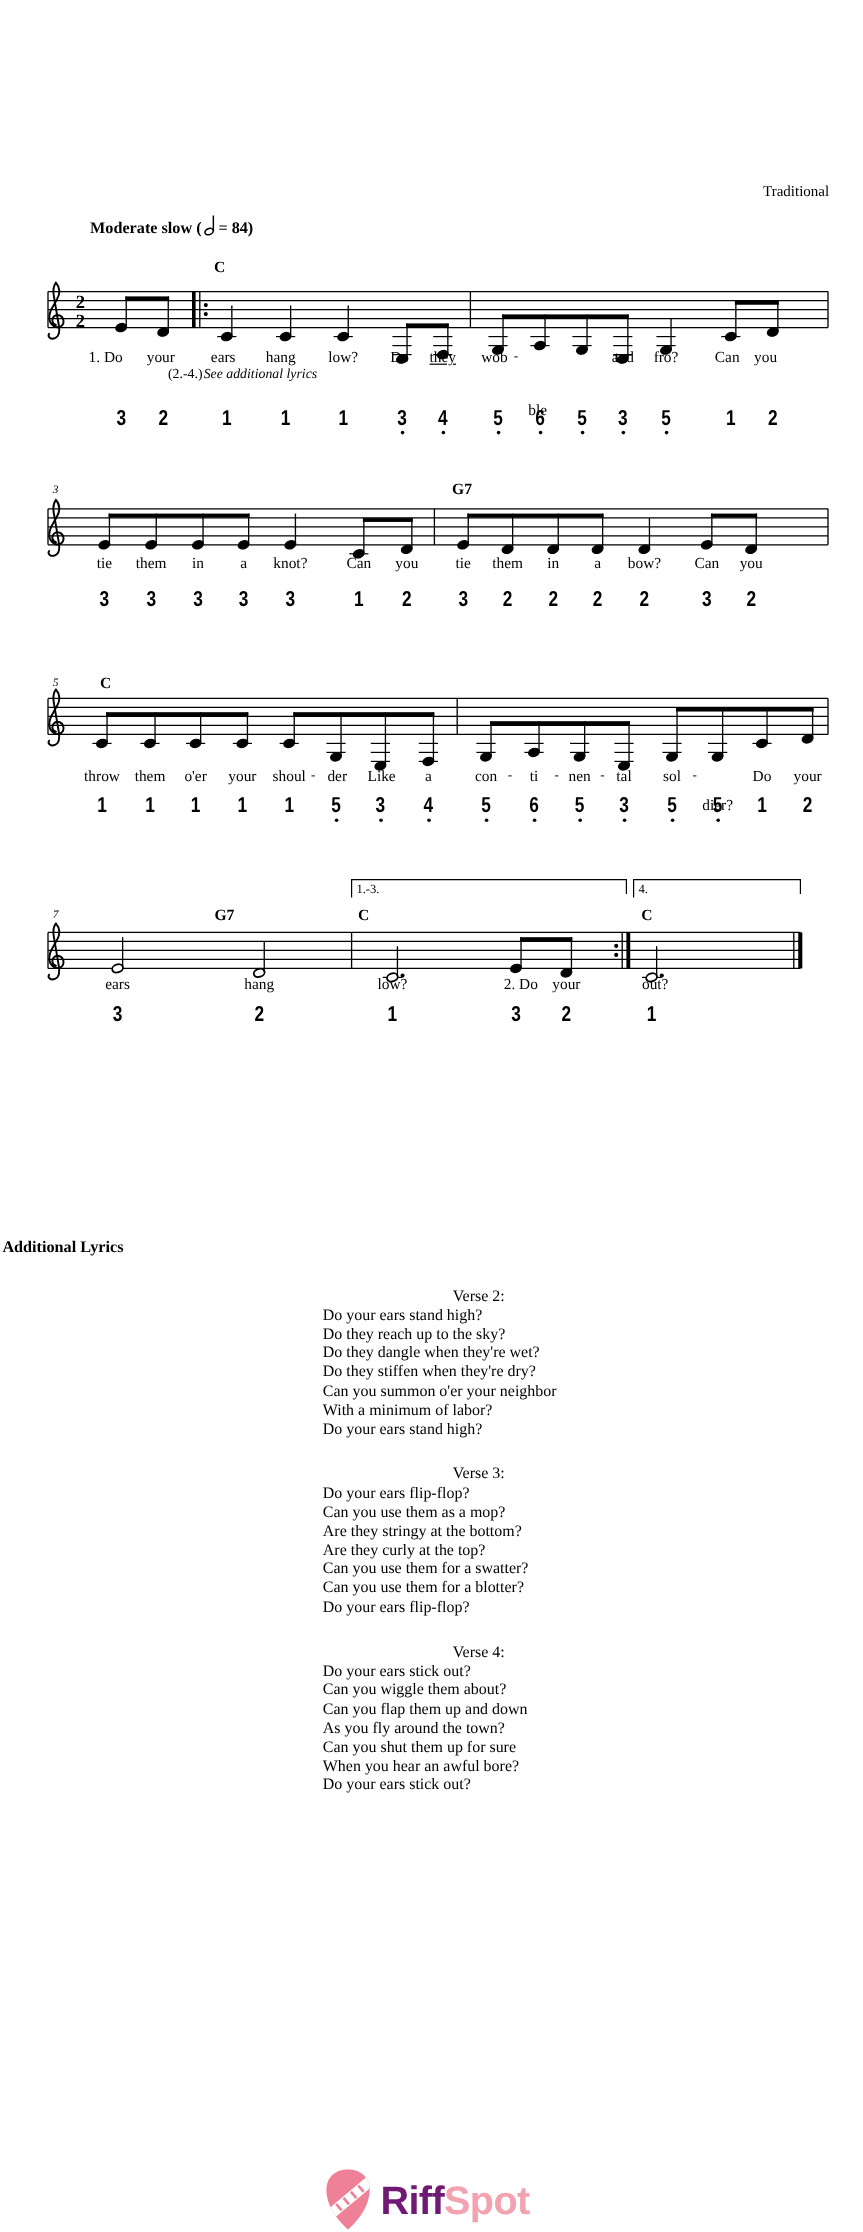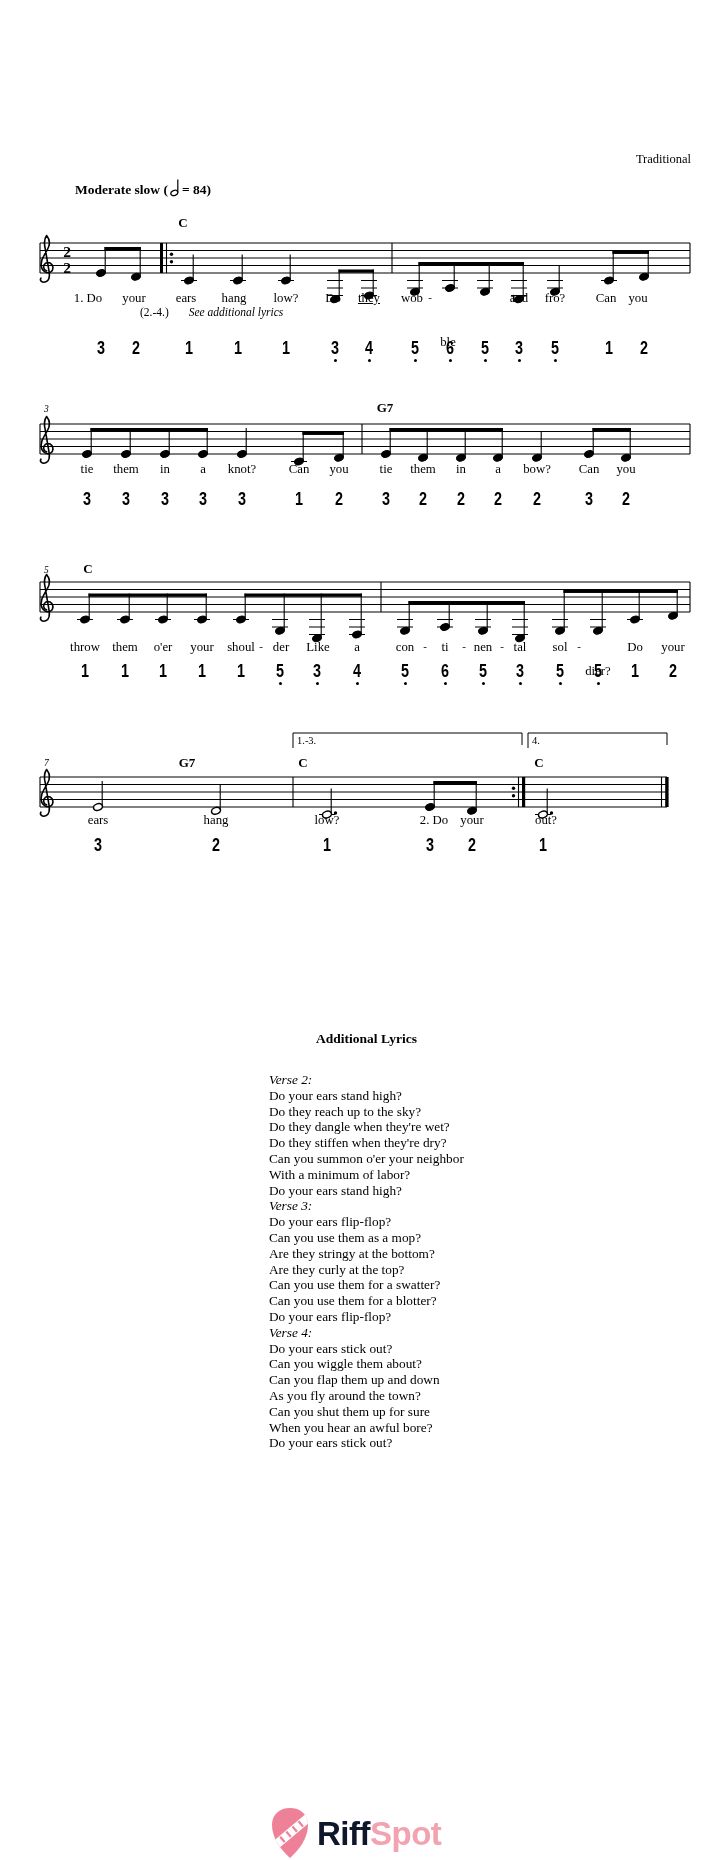--- a/index.html
+++ b/index.html
@@ -12,30 +12,30 @@
          display:flex;align-items:flex-end;white-space:pre;}
   .tempo svg{margin:0 1px 1px 2px;}
   svg.music{position:absolute;left:0;top:0;}
   .ts{font-family:"Liberation Serif",serif;font-weight:bold;font-size:15.5px;}
   .vl{font-family:"Liberation Serif",serif;font-size:10.5px;}
   .chord{position:absolute;font-weight:bold;font-size:13px;transform:translateX(-50%);white-space:nowrap;}
   .mnum{position:absolute;font-style:italic;font-size:9.5px;}
   .lyr{position:absolute;font-size:12.8px;transform:translateX(-50%);white-space:nowrap;text-align:right;}
   .lyr.hy{font-size:11px;}
   .sub{position:absolute;font-size:11.5px;white-space:nowrap;}
-  .sub .it{font-style:italic;margin-left:20px;font-family:Liberation Serif, serif;}
+  .sub .it{font-style:italic;margin-left:1px;font-family:Liberation Serif, serif;}
   .num{position:absolute;transform:translateX(-50%);text-align:center;
        font-family:"Liberation Sans",sans-serif;font-weight:bold;font-size:18px;line-height:1;}
   .num .dg{display:inline-block;transform:scaleX(.8);}
   .num .od{width:3px;height:3px;border-radius:50%;background:#000;margin:2px auto 0;}
-  .alheading{position:absolute;top:1031px;left:0;width:719px;text-align:center;
-             font-weight:bold;font-size:13.5px;padding-left:14px;box-sizing:border-box;}
+  .alheading{position:absolute;top:1031px;left:0;width:719px;
+             font-weight:bold;font-size:13.5px;padding-left:2px;box-sizing:border-box;}
   .verses{position:absolute;top:1072px;left:269px;width:260px;font-size:13.3px;line-height:15.8px;}
-  .verse+.verse{}
-  .vlabel{font-style:italic;}
+  .verse+.verse{margin-top:22px;}
+  .vlabel{text-align:center;}
   .brand{position:absolute;top:1806px;left:270px;display:flex;align-items:center;}
   .brandtext{font-family:"Liberation Sans",sans-serif;font-weight:bold;font-size:33px;
              letter-spacing:-.5px;margin-left:7px;line-height:1;}
 </style>
 </head>
 <body>
 
 <div id="sheet">
 
   <div class="credit">Traditional</div>
@@ -319,21 +319,21 @@
         <g transform="rotate(-40 20 27)">
           <rect x="-8" y="22.5" width="56" height="9" fill="#fff"></rect>
           <rect x="1" y="23.5" width="2.2" height="7" fill="#ee8097"></rect>
           <rect x="9" y="23.5" width="2.2" height="7" fill="#ee8097"></rect>
           <rect x="17" y="23.5" width="2.2" height="7" fill="#ee8097"></rect>
           <rect x="25" y="23.5" width="2.2" height="7" fill="#ee8097"></rect>
           <rect x="33" y="23.5" width="2.2" height="7" fill="#ee8097"></rect>
         </g>
       </g>
     </svg>
-    <div class="brandtext"><span style="color:#0f172a">Riff</span><span style="color:#f3a2b0">Spot</span></div>
+    <div class="brandtext"><span style="color:#701a75">Riff</span><span style="color:#f3a2b0">Spot</span></div>
   </div>
 
 <div class="chord" style="left: 183px; top: 215px;">C</div>
     <div class="lyr" style="left: 88px; top: 291px;">1. Do</div>
     <div class="lyr" style="left: 134px; top: 291px;">your</div>
     <div class="lyr" style="left: 186px; top: 291px;">ears</div>
     <div class="lyr" style="left: 234px; top: 291px;">hang</div>
     <div class="lyr" style="left: 286px; top: 291px;">low?</div>
     <div class="lyr" style="left: 333px; top: 291px;">Do</div>
     <div class="lyr" style="left: 369px; top: 291px; text-decoration: underline;">they</div>

